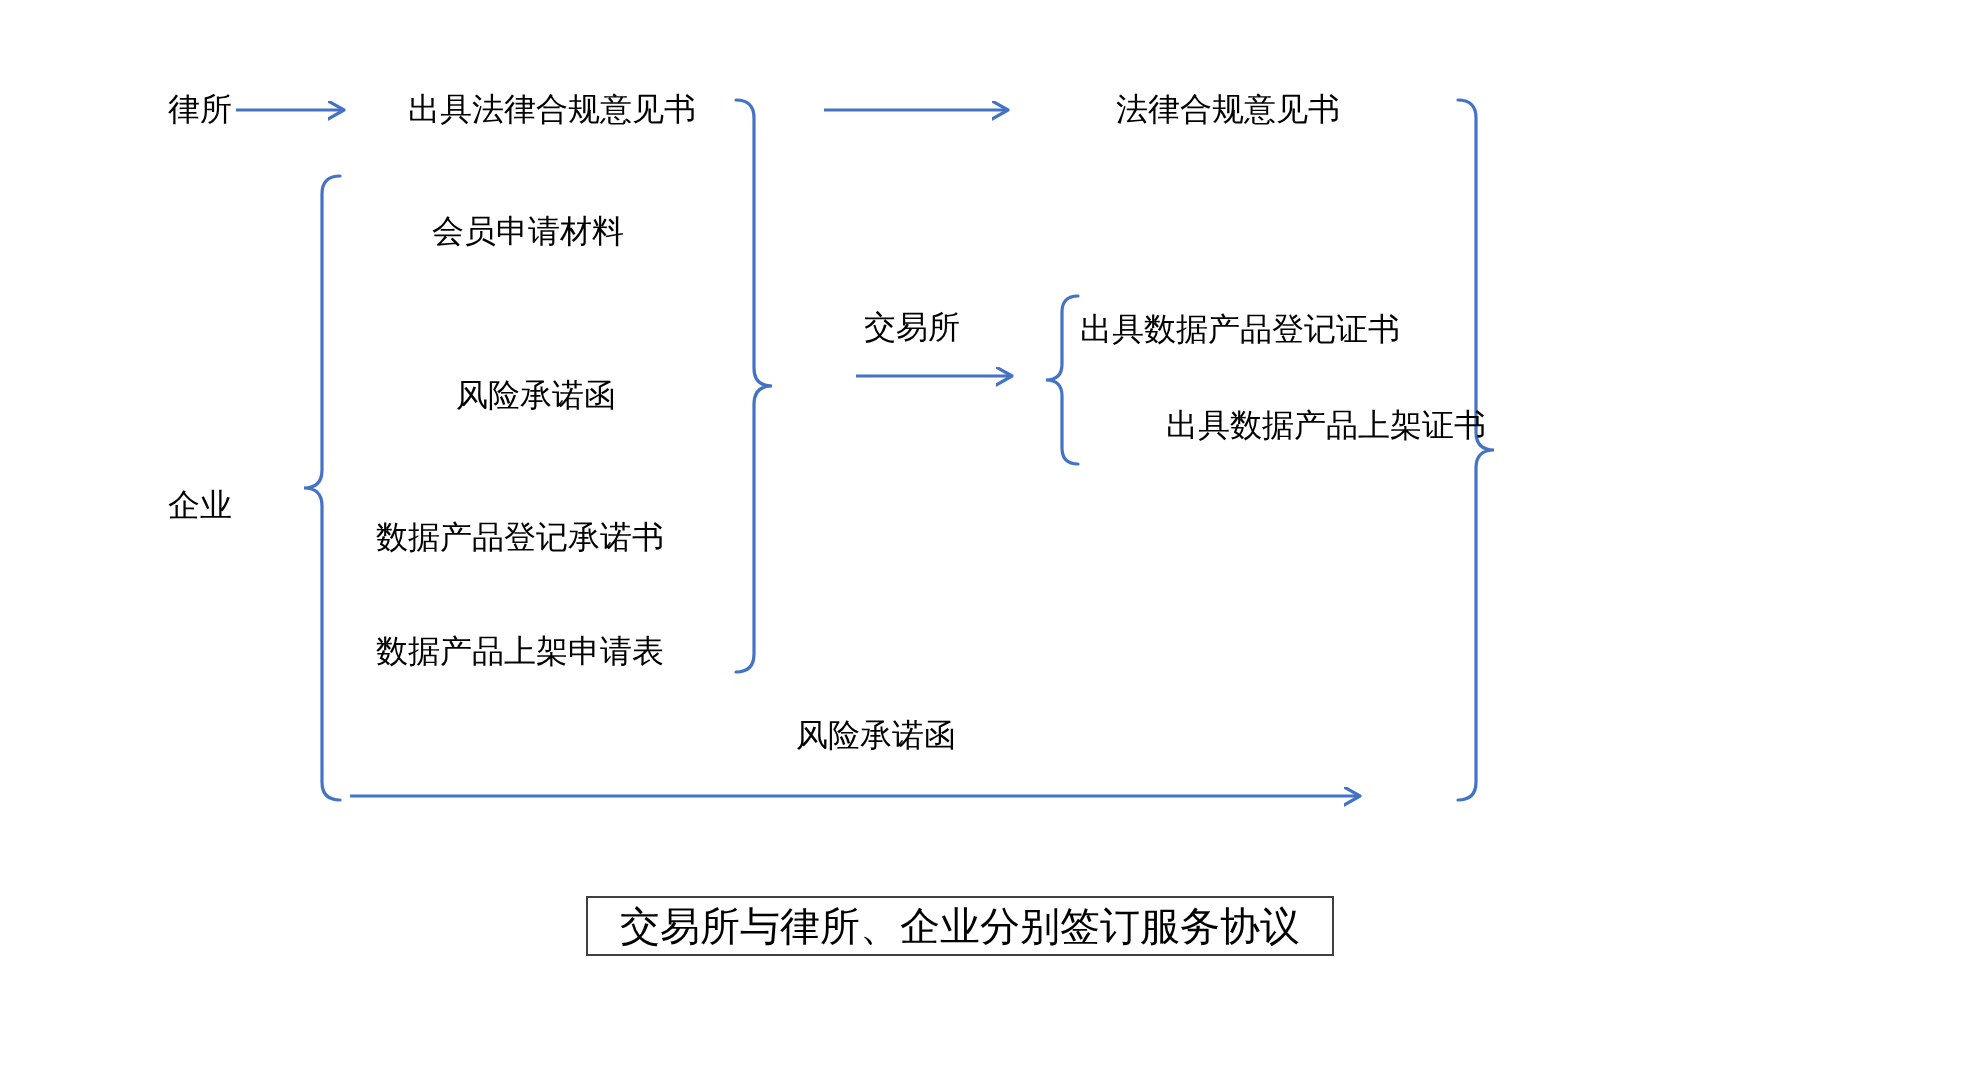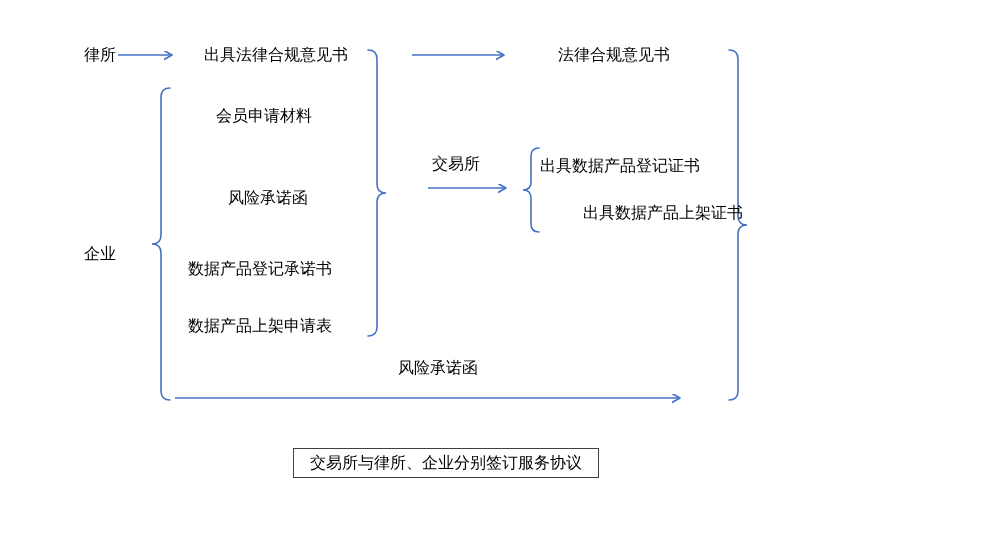--- a/index.html
+++ b/index.html
@@ -29,21 +29,21 @@
     line-height: 20px;
     color: #000000;
     white-space: nowrap;
   }
   .note-box {
     position: absolute;
     left: 293px;
     top: 448px;
     border: 1px solid #404040;
     padding: 4px 16px;
-    font-size: 16px;
+    font-size: 20px;
     line-height: 20px;
     color: #000000;
     white-space: nowrap;
     background: #ffffff;
   }
 </style>
 </head>
 <body>
 
 <div class="canvas">

